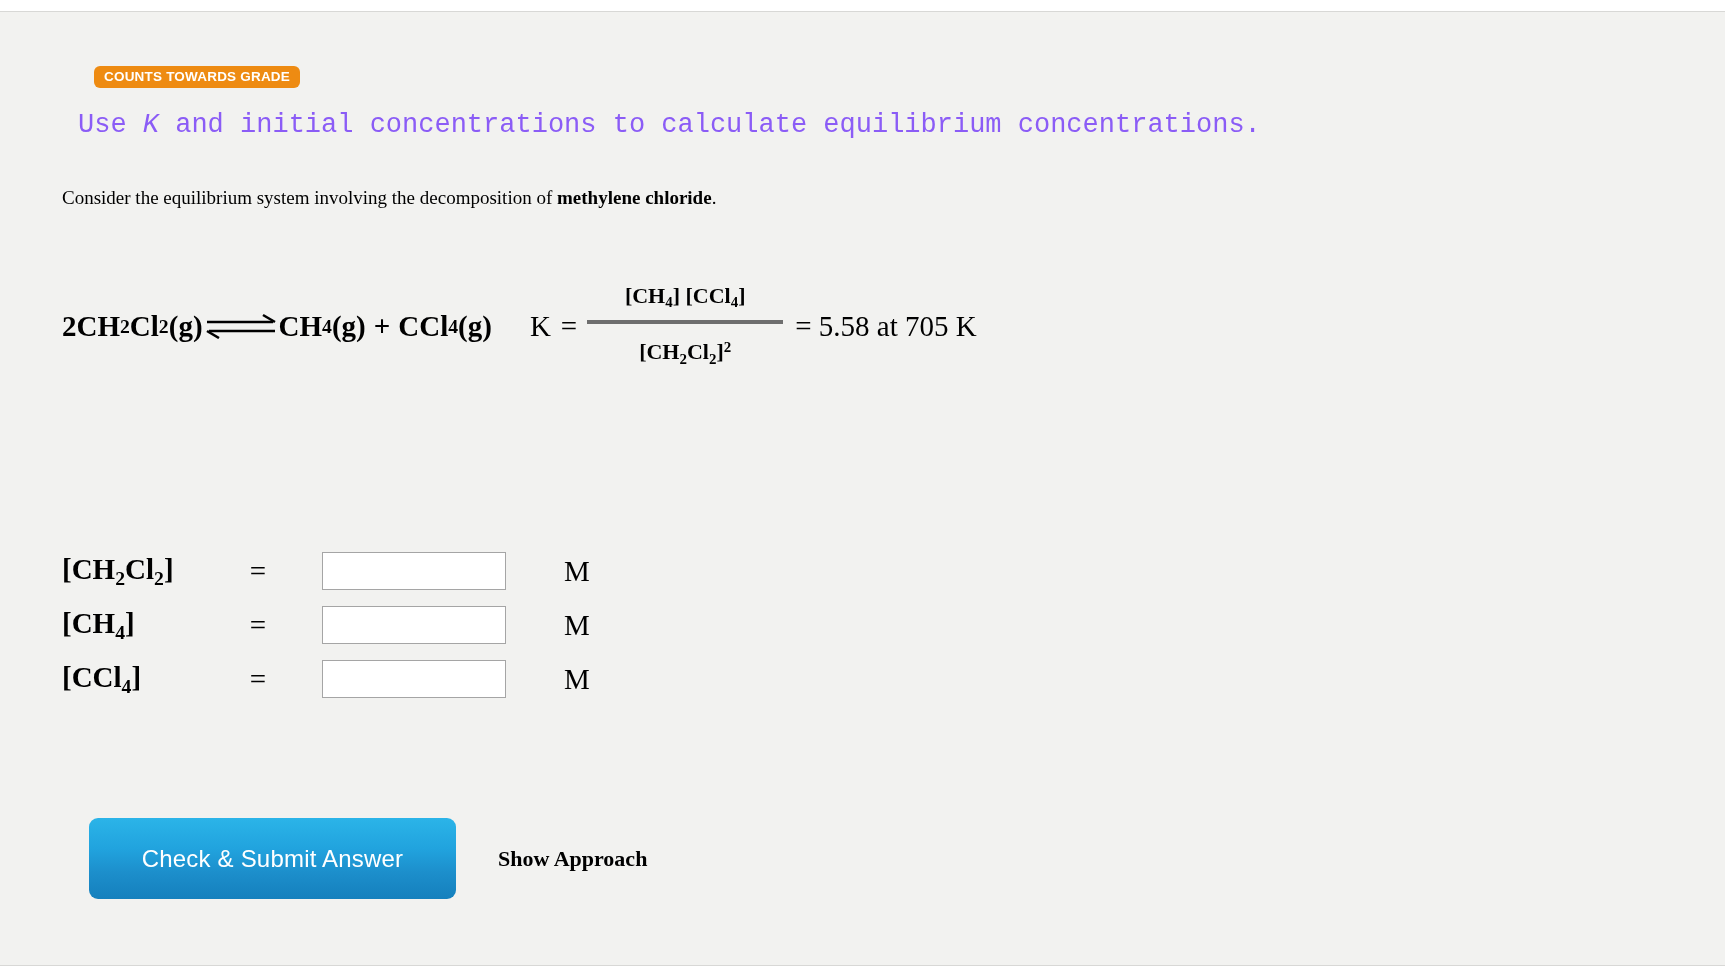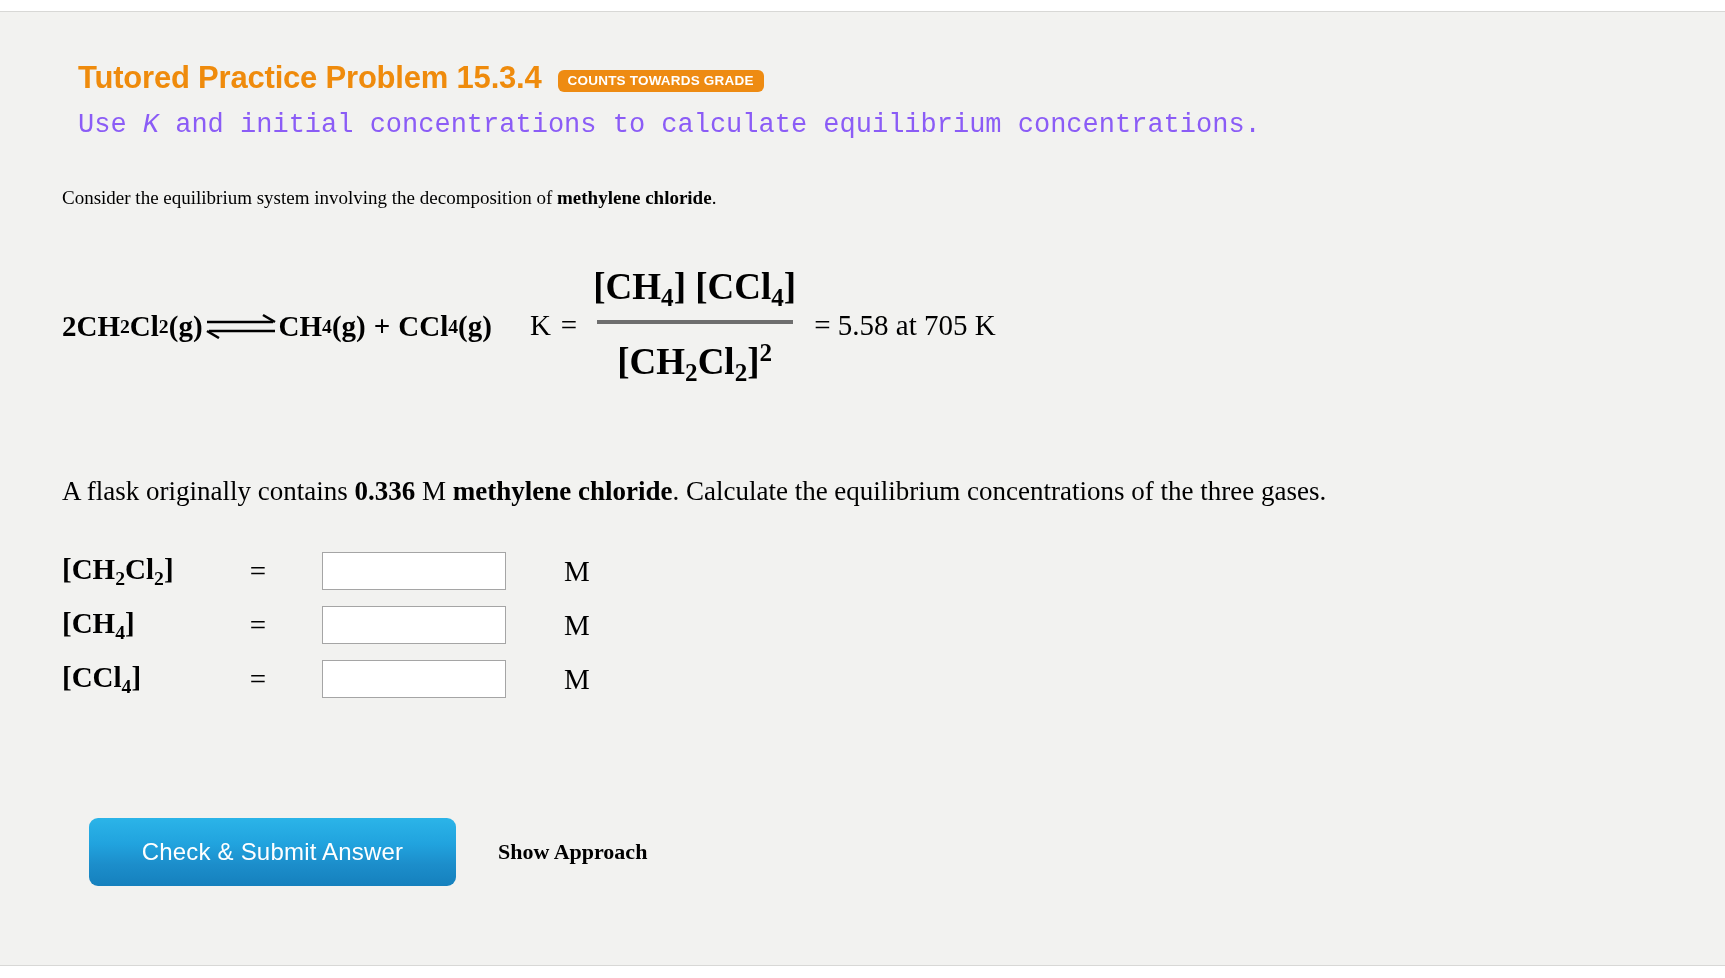--- a/index.html
+++ b/index.html
@@ -156,21 +156,21 @@
   }
   .fraction {
     display: inline-flex;
     flex-direction: column;
     align-items: center;
     vertical-align: middle;
     line-height: 1.0;
   }
   .fr-num, .fr-den {
     font-weight: bold;
-    font-size: 37px;
+    font-size: 22px;
     padding: 0 6px 0 6px;
   }
   .fr-num { padding-bottom: 10px; }
   .fr-den { padding-top: 16px; }
   .fr-bar {
     width: 196px;
     height: 4px;
     background: #6e6e6e;
   }
   .k-tail {
@@ -224,21 +224,21 @@
   
   .actions {
     position: absolute;
     left: 89px;
     top: 807px;
     display: flex;
     align-items: center;
   }
   .btn-submit {
     width: 367px;
-    height: 68px;
+    height: 81px;
     border: none;
     border-radius: 9px;
     background: linear-gradient(to bottom, #2bb4e8 0%, #21a3de 38%, #1c8ecb 68%, #1580bd 100%);
     color: #ffffff;
     font-size: 24px;
     font-family: "Liberation Sans", sans-serif;
     letter-spacing: 0.2px;
     cursor: pointer;
   }
   .link-approach {
@@ -251,21 +251,20 @@
     cursor: pointer;
     text-align: right;
   }
 </style>
 </head>
 <body>
 
 <div id="page">
 
   <div class="tp-header">
-    <span class="tp-title">Tutored Practice Problem 15.3.4</span>
     <span class="tp-badge">COUNTS TOWARDS GRADE</span>
   </div>
 
   <div class="tp-subtitle">
     <span>Use </span><span class="ital">K</span><span> and initial concentrations to calculate equilibrium concentrations.</span>
   </div>
 
   <div class="line-consider serif">
     <span>Consider the equilibrium system involving the decomposition of </span><b class="bold">methylene chloride</b><span>.</span>
   </div>
@@ -315,23 +314,20 @@
       <span class="k-tail">
         <span>=</span>
         <span class="bold">5.58</span>
         <span>at</span>
         <span class="bold">705</span>
         <span>K</span>
       </span>
     </div>
   </div>
 
-  <div class="line-flask serif">
-    <span>A flask originally contains </span><b class="bold">0.336</b><span> M </span><b class="bold">methylene chloride</b><span>. Calculate the equilibrium concentrations of the three gases.</span>
-  </div>
 
   <div class="answers">
 
     <div class="ans-row">
       <span class="ans-label">
         <span>[CH</span><sub>2</sub><span>Cl</span><sub>2</sub><span>]</span>
       </span>
       <span class="ans-eq">=</span>
       <input class="ans-input" type="text" value="" style="">
       <span class="ans-unit">M</span>

